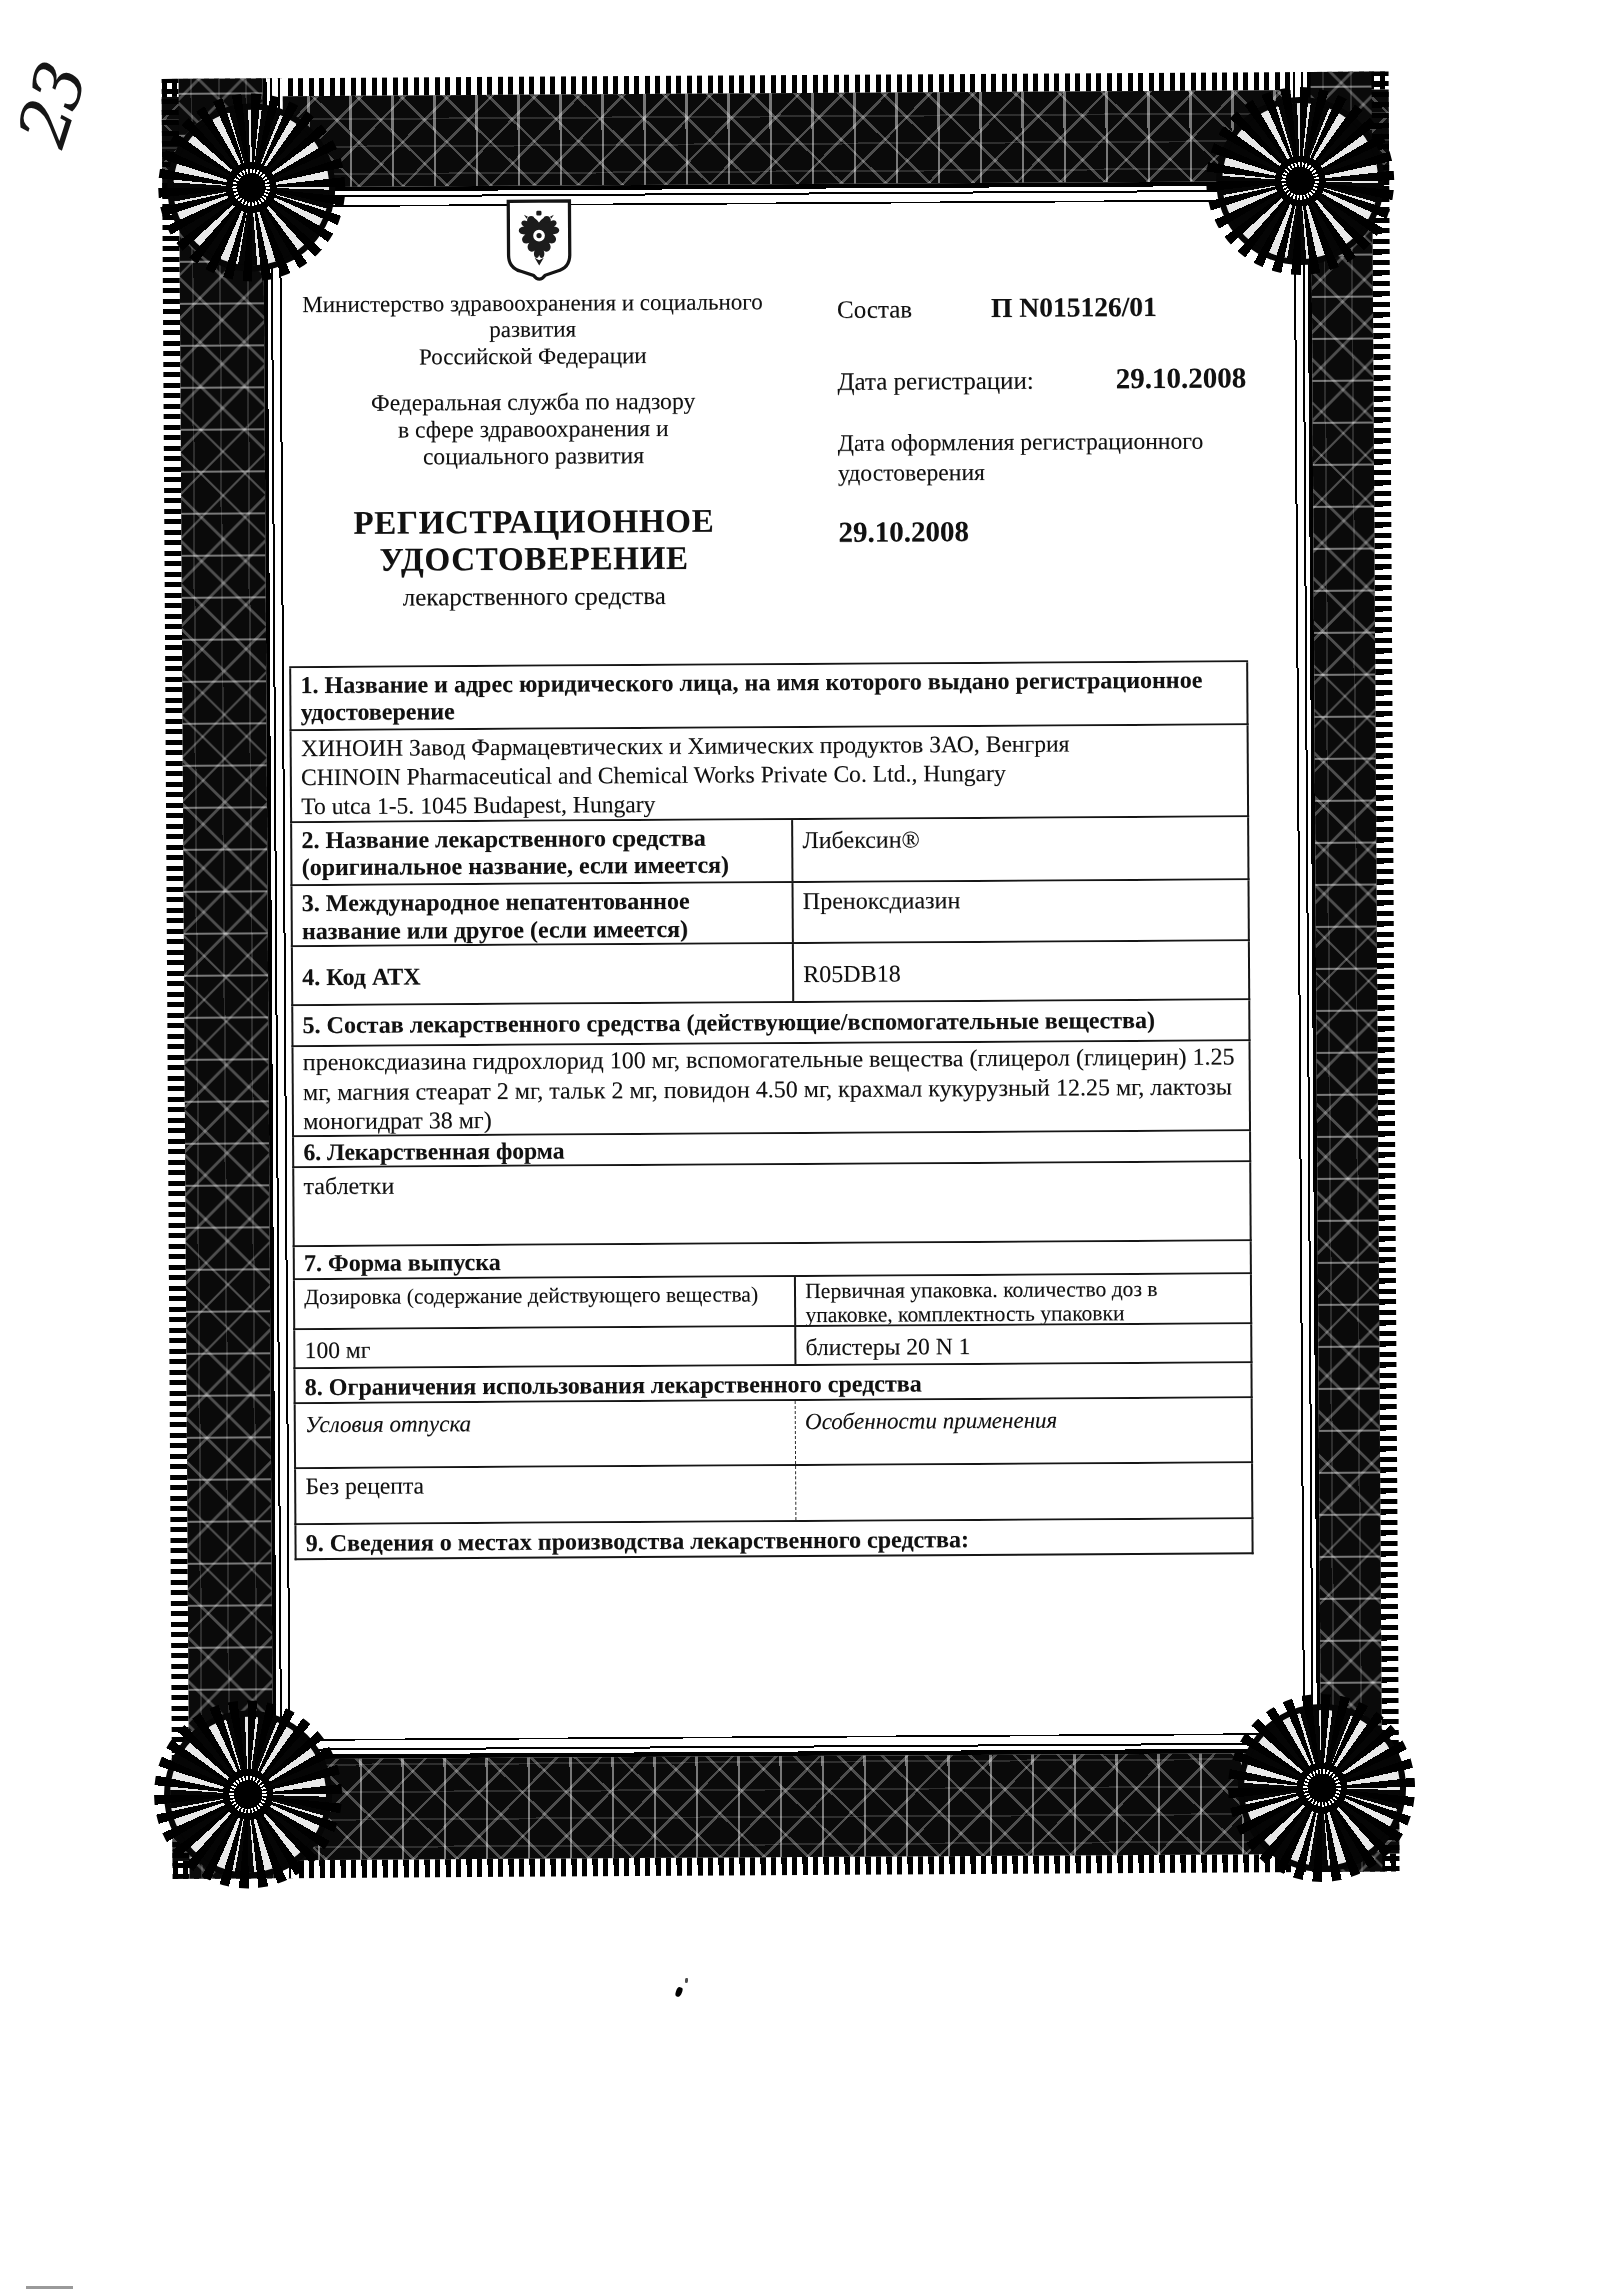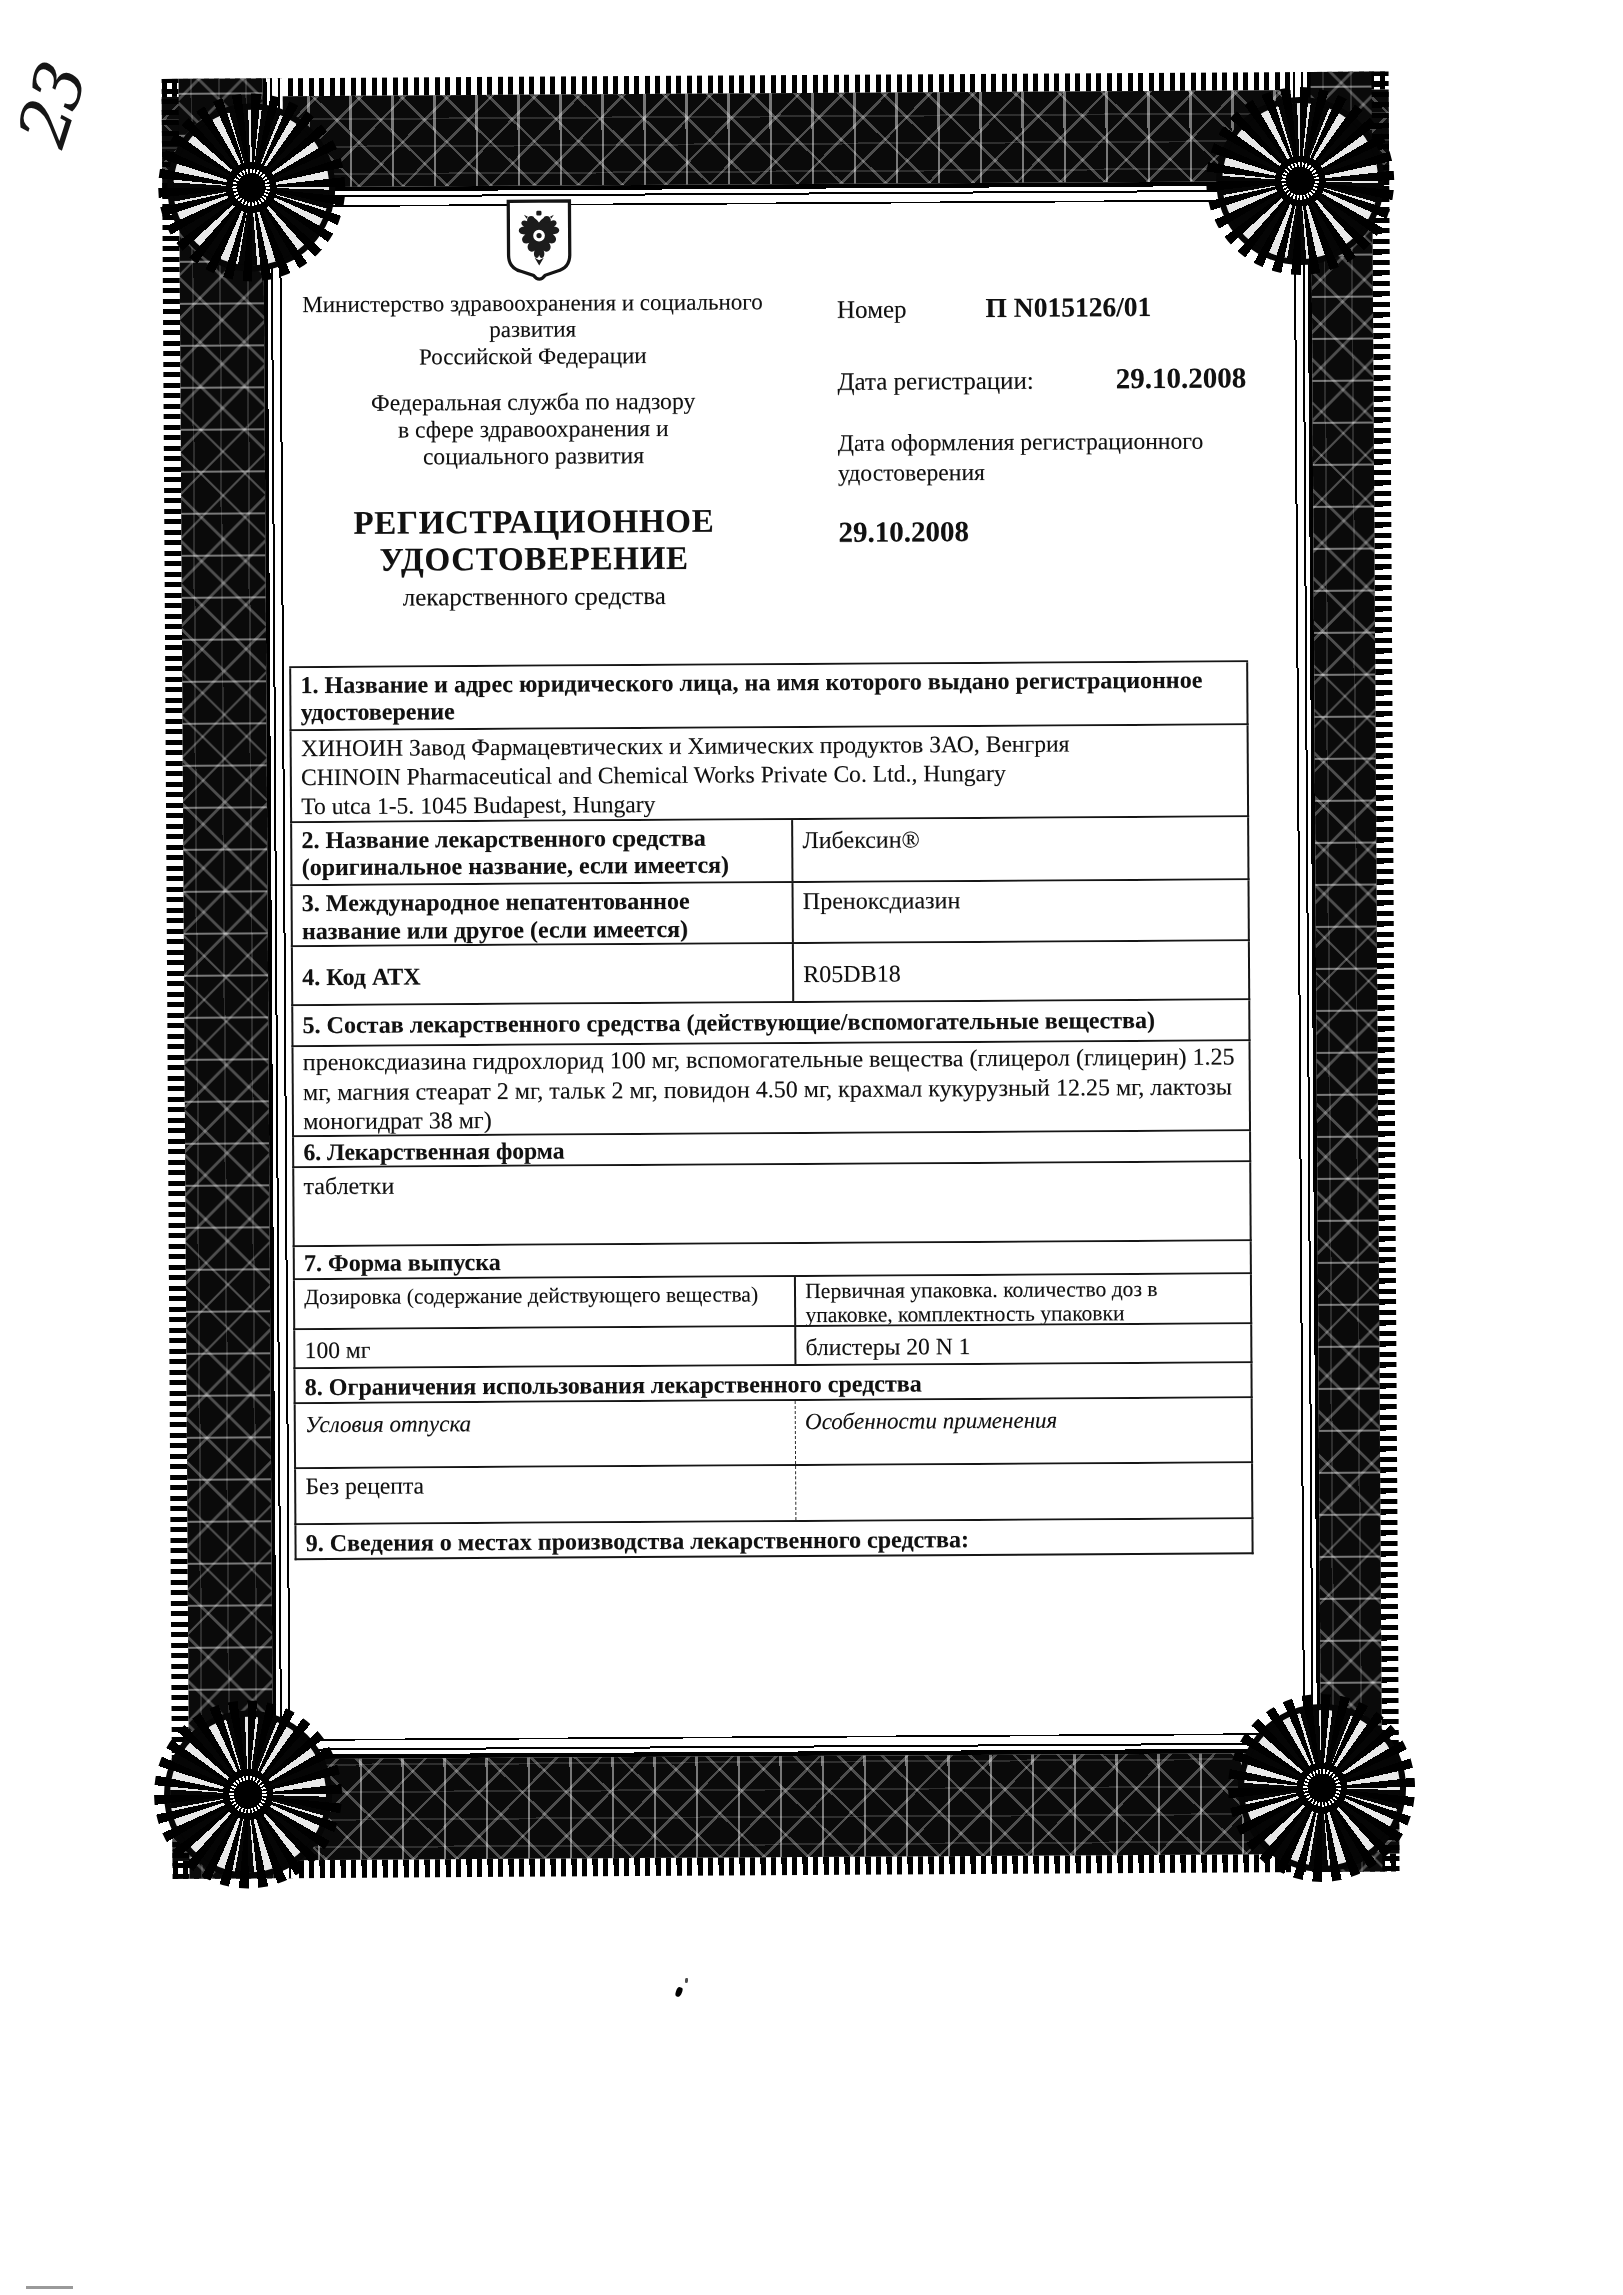--- a/index.html
+++ b/index.html
@@ -168,21 +168,21 @@
   <div class="hdr-left">
     <div class="t-ministry">Министерство здравоохранения и социального развития</div>
     <div class="t-country">Российской Федерации</div>
     <div class="t-service">Федеральная служба по надзору в сфере здравоохранения и социального развития</div>
     <div class="t-doc-title">РЕГИСТРАЦИОННОЕ УДОСТОВЕРЕНИЕ</div>
     <div class="t-doc-sub">лекарственного средства</div>
   </div>
 
   <div class="hdr-right">
     <div class="rrow">
-      <span class="rlabel">Номер</span>
+      <span class="rlabel">Состав</span>
       <span class="rnum">П N015126/01</span>
     </div>
     <div class="rrow date">
       <span class="rlabel">Дата регистрации:</span>
       <span class="rdate">29.10.2008</span>
     </div>
     <div class="rissue-label">Дата оформления регистрационного удостоверения</div>
     <div class="rissue-date">29.10.2008</div>
   </div>
 

